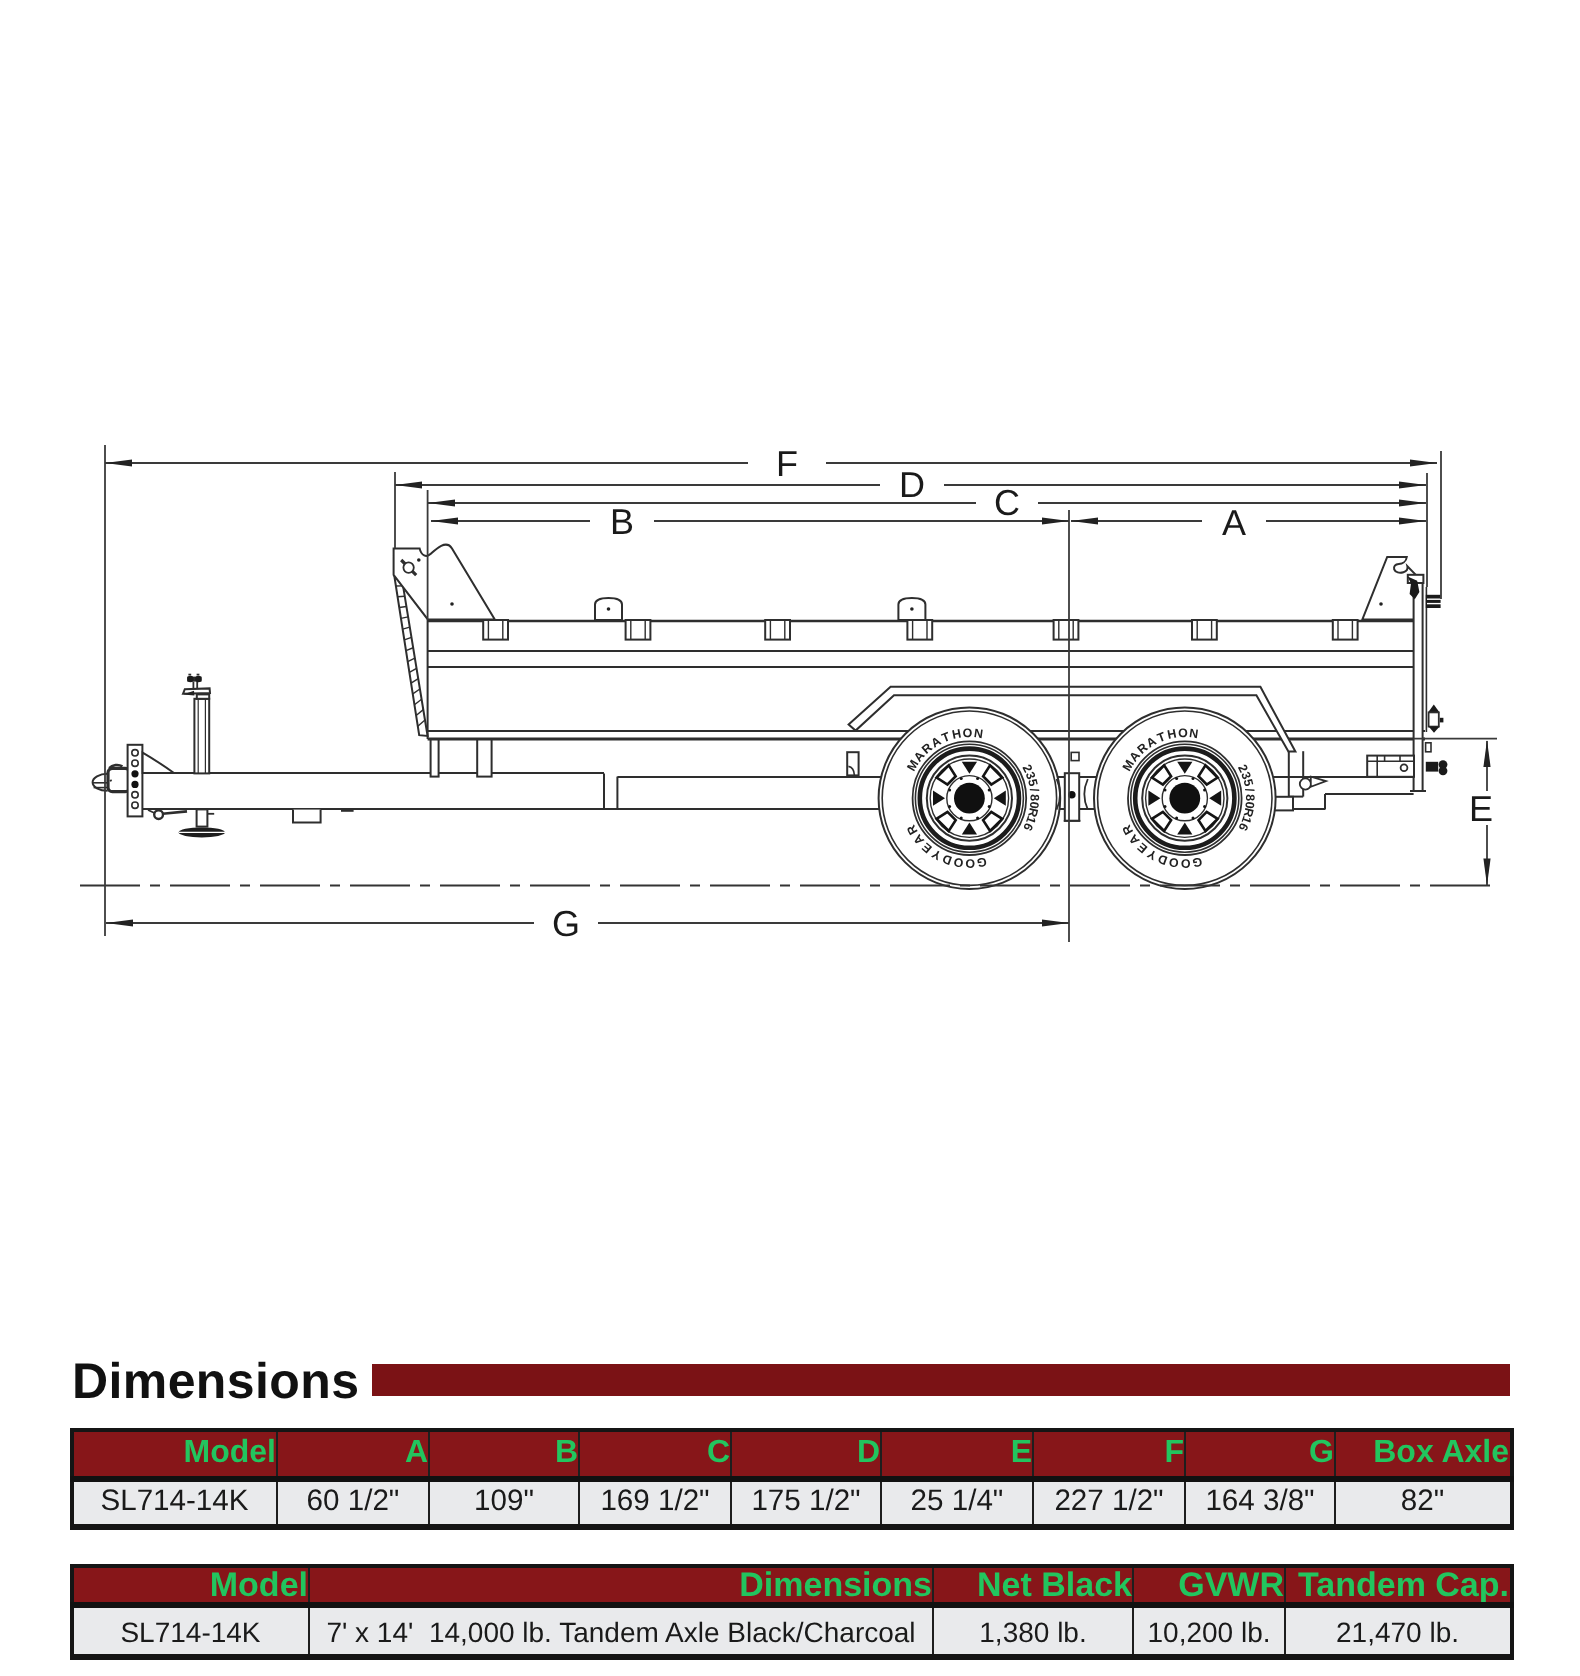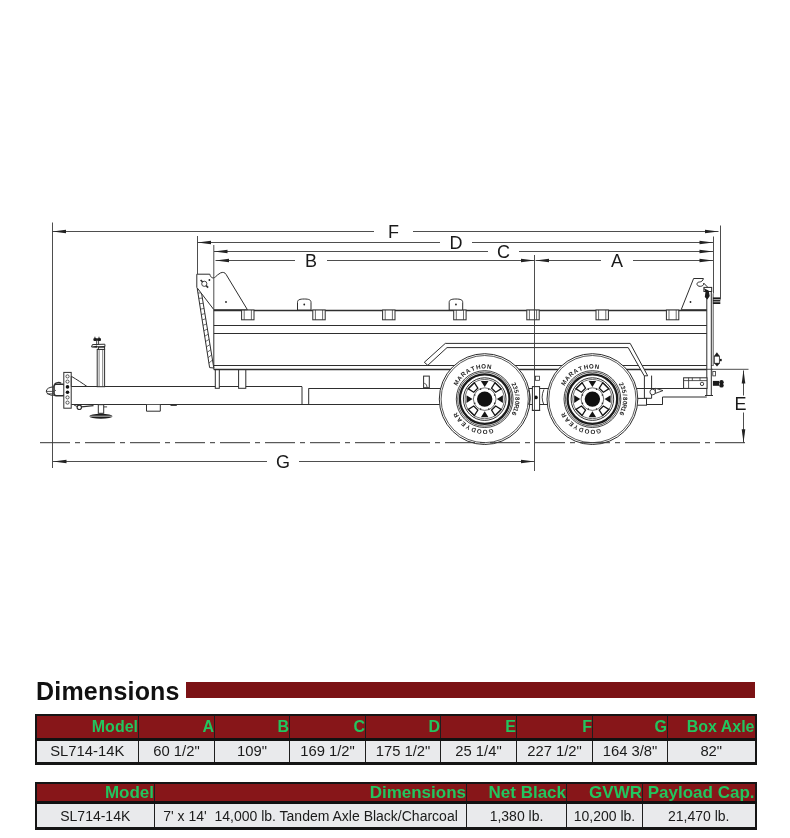--- a/index.html
+++ b/index.html
@@ -313,21 +313,21 @@
       <col style="width:100px">
       <col style="width:76px">
       <col style="width:113px">
     </colgroup>
     <tbody>
       <tr style="height:19.5px">
         <td class="h">Model</td>
         <td class="h">Dimensions</td>
         <td class="h">Net Black</td>
         <td class="h">GVWR</td>
-        <td class="h">Payload Cap.</td>
+        <td class="h">Tandem Cap.</td>
       </tr>
       <tr style="height:25.5px">
         <td class="d">SL714-14K</td>
         <td class="d">7' x 14'&nbsp; 14,000 lb. Tandem Axle Black/Charcoal</td>
         <td class="d">1,380 lb.</td>
         <td class="d">10,200 lb.</td>
         <td class="d">21,470 lb.</td>
       </tr>
     </tbody>
   </table>

